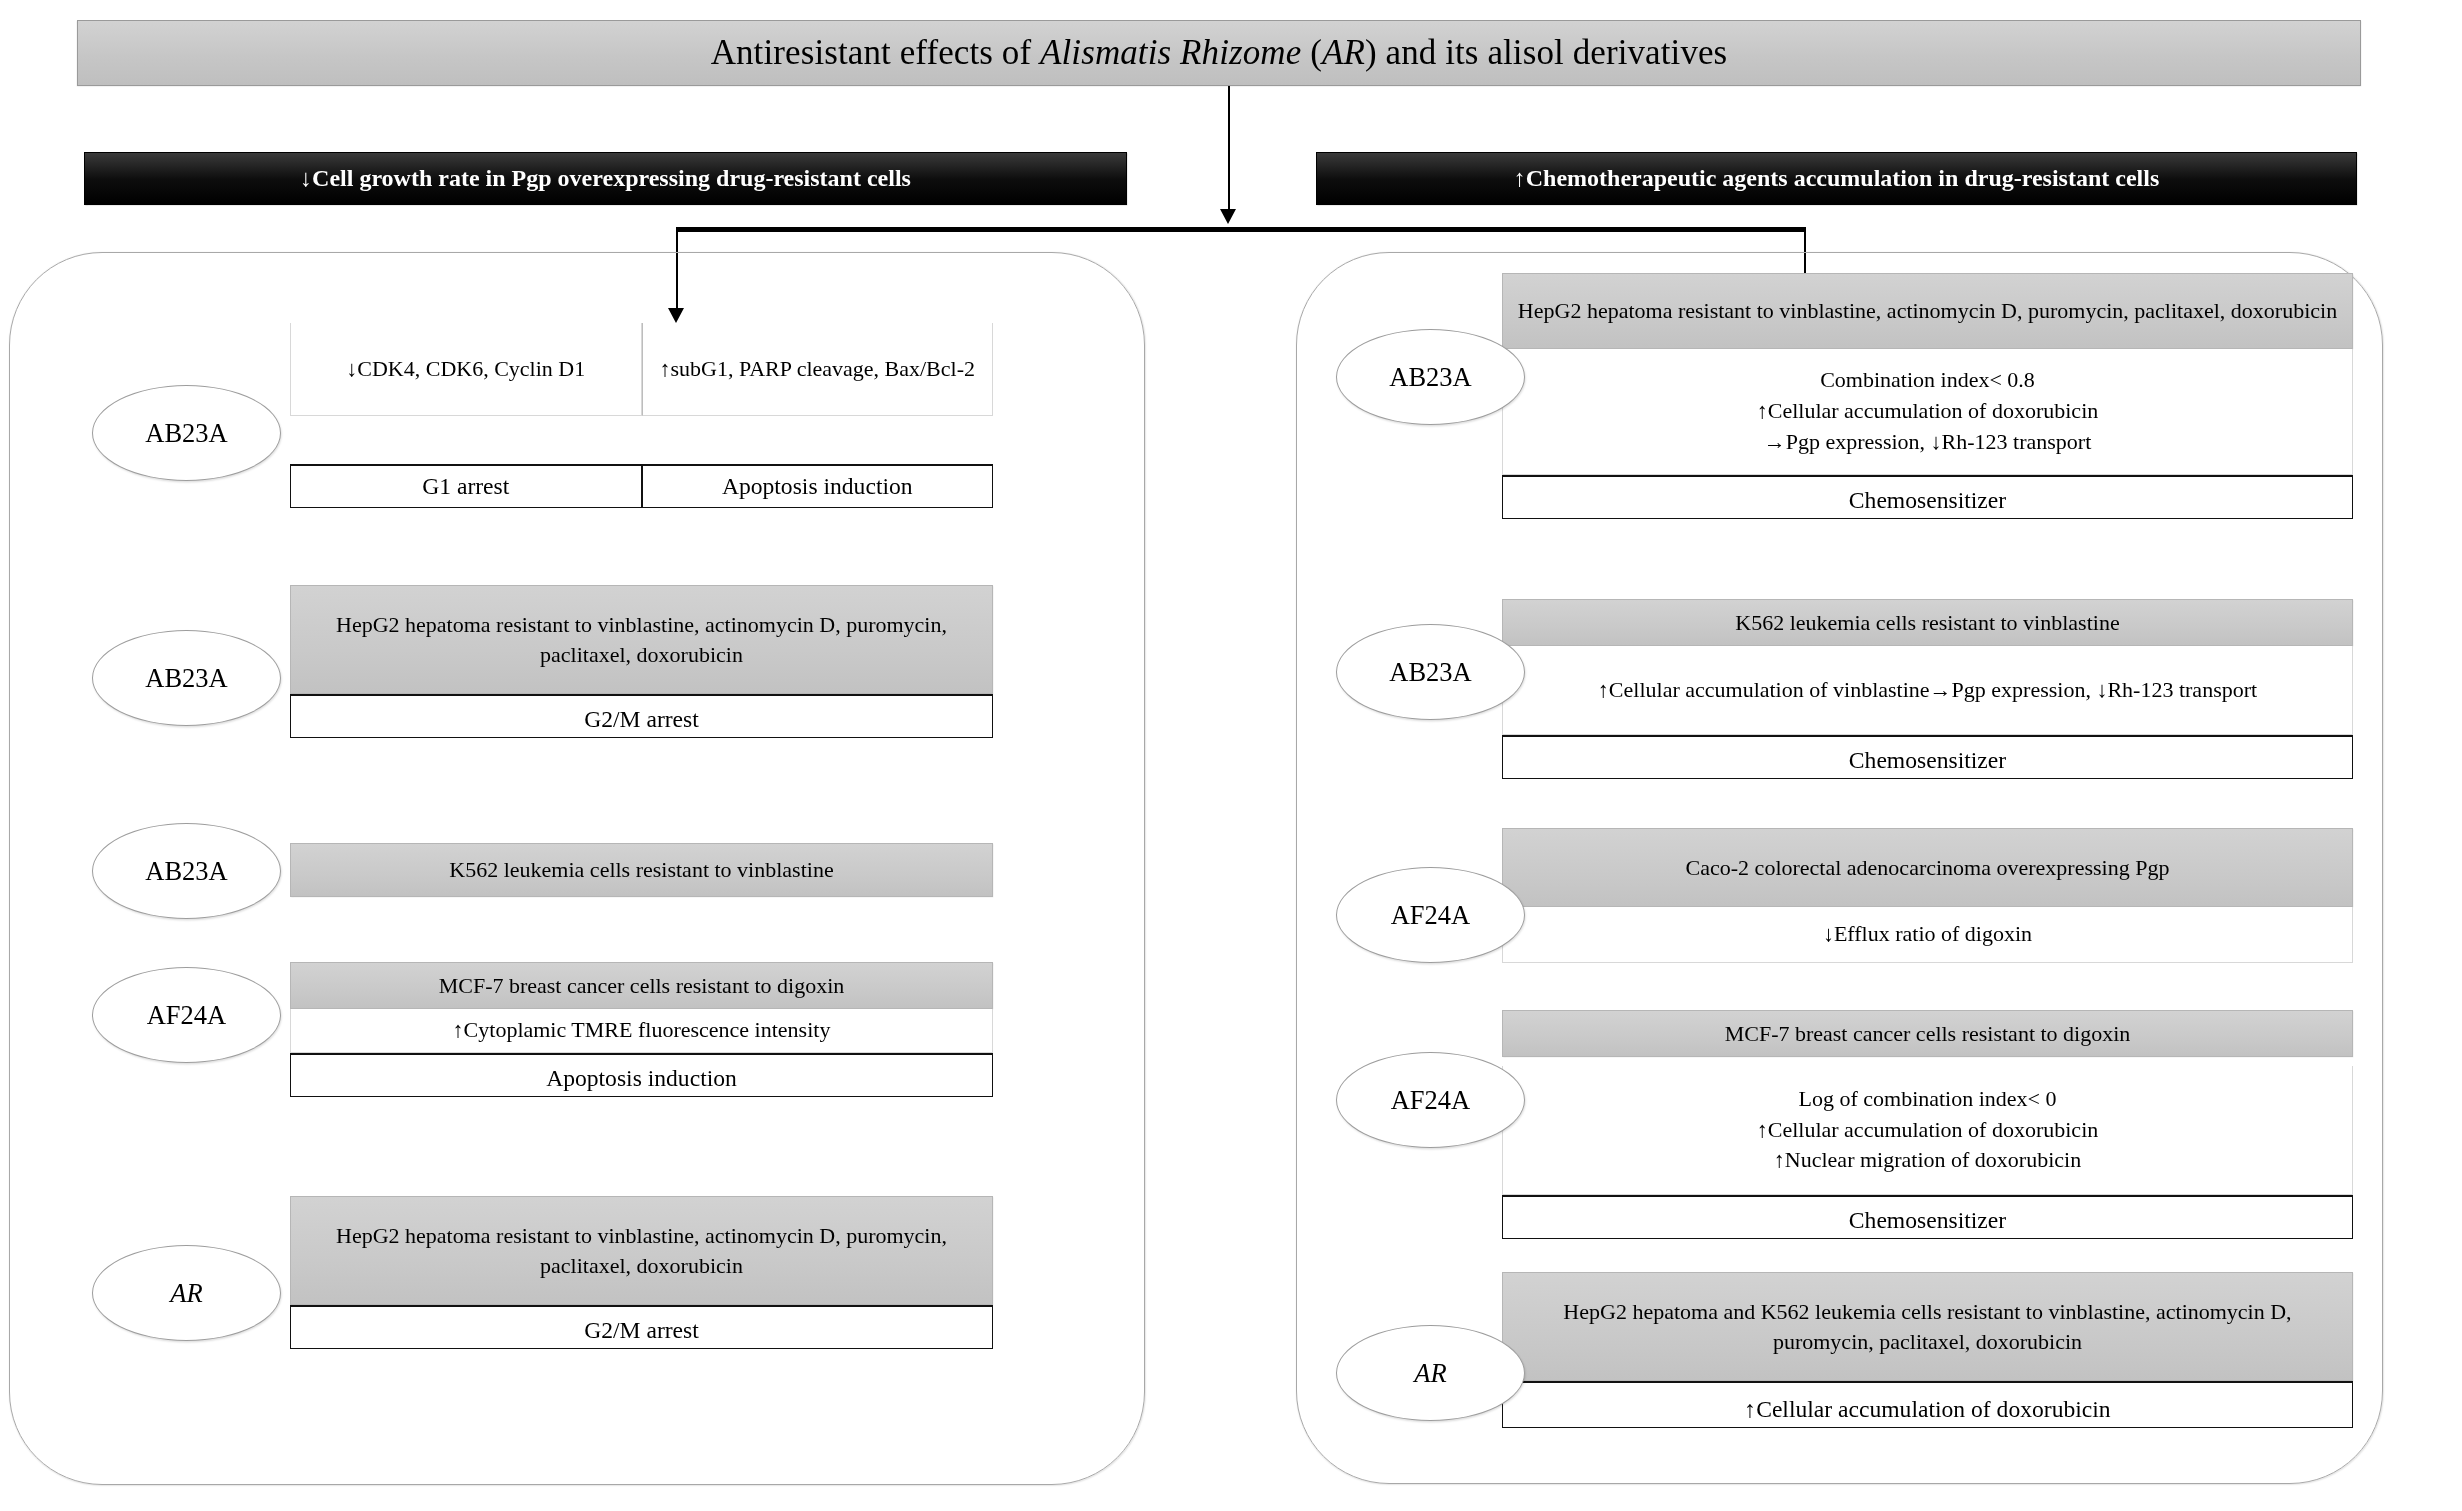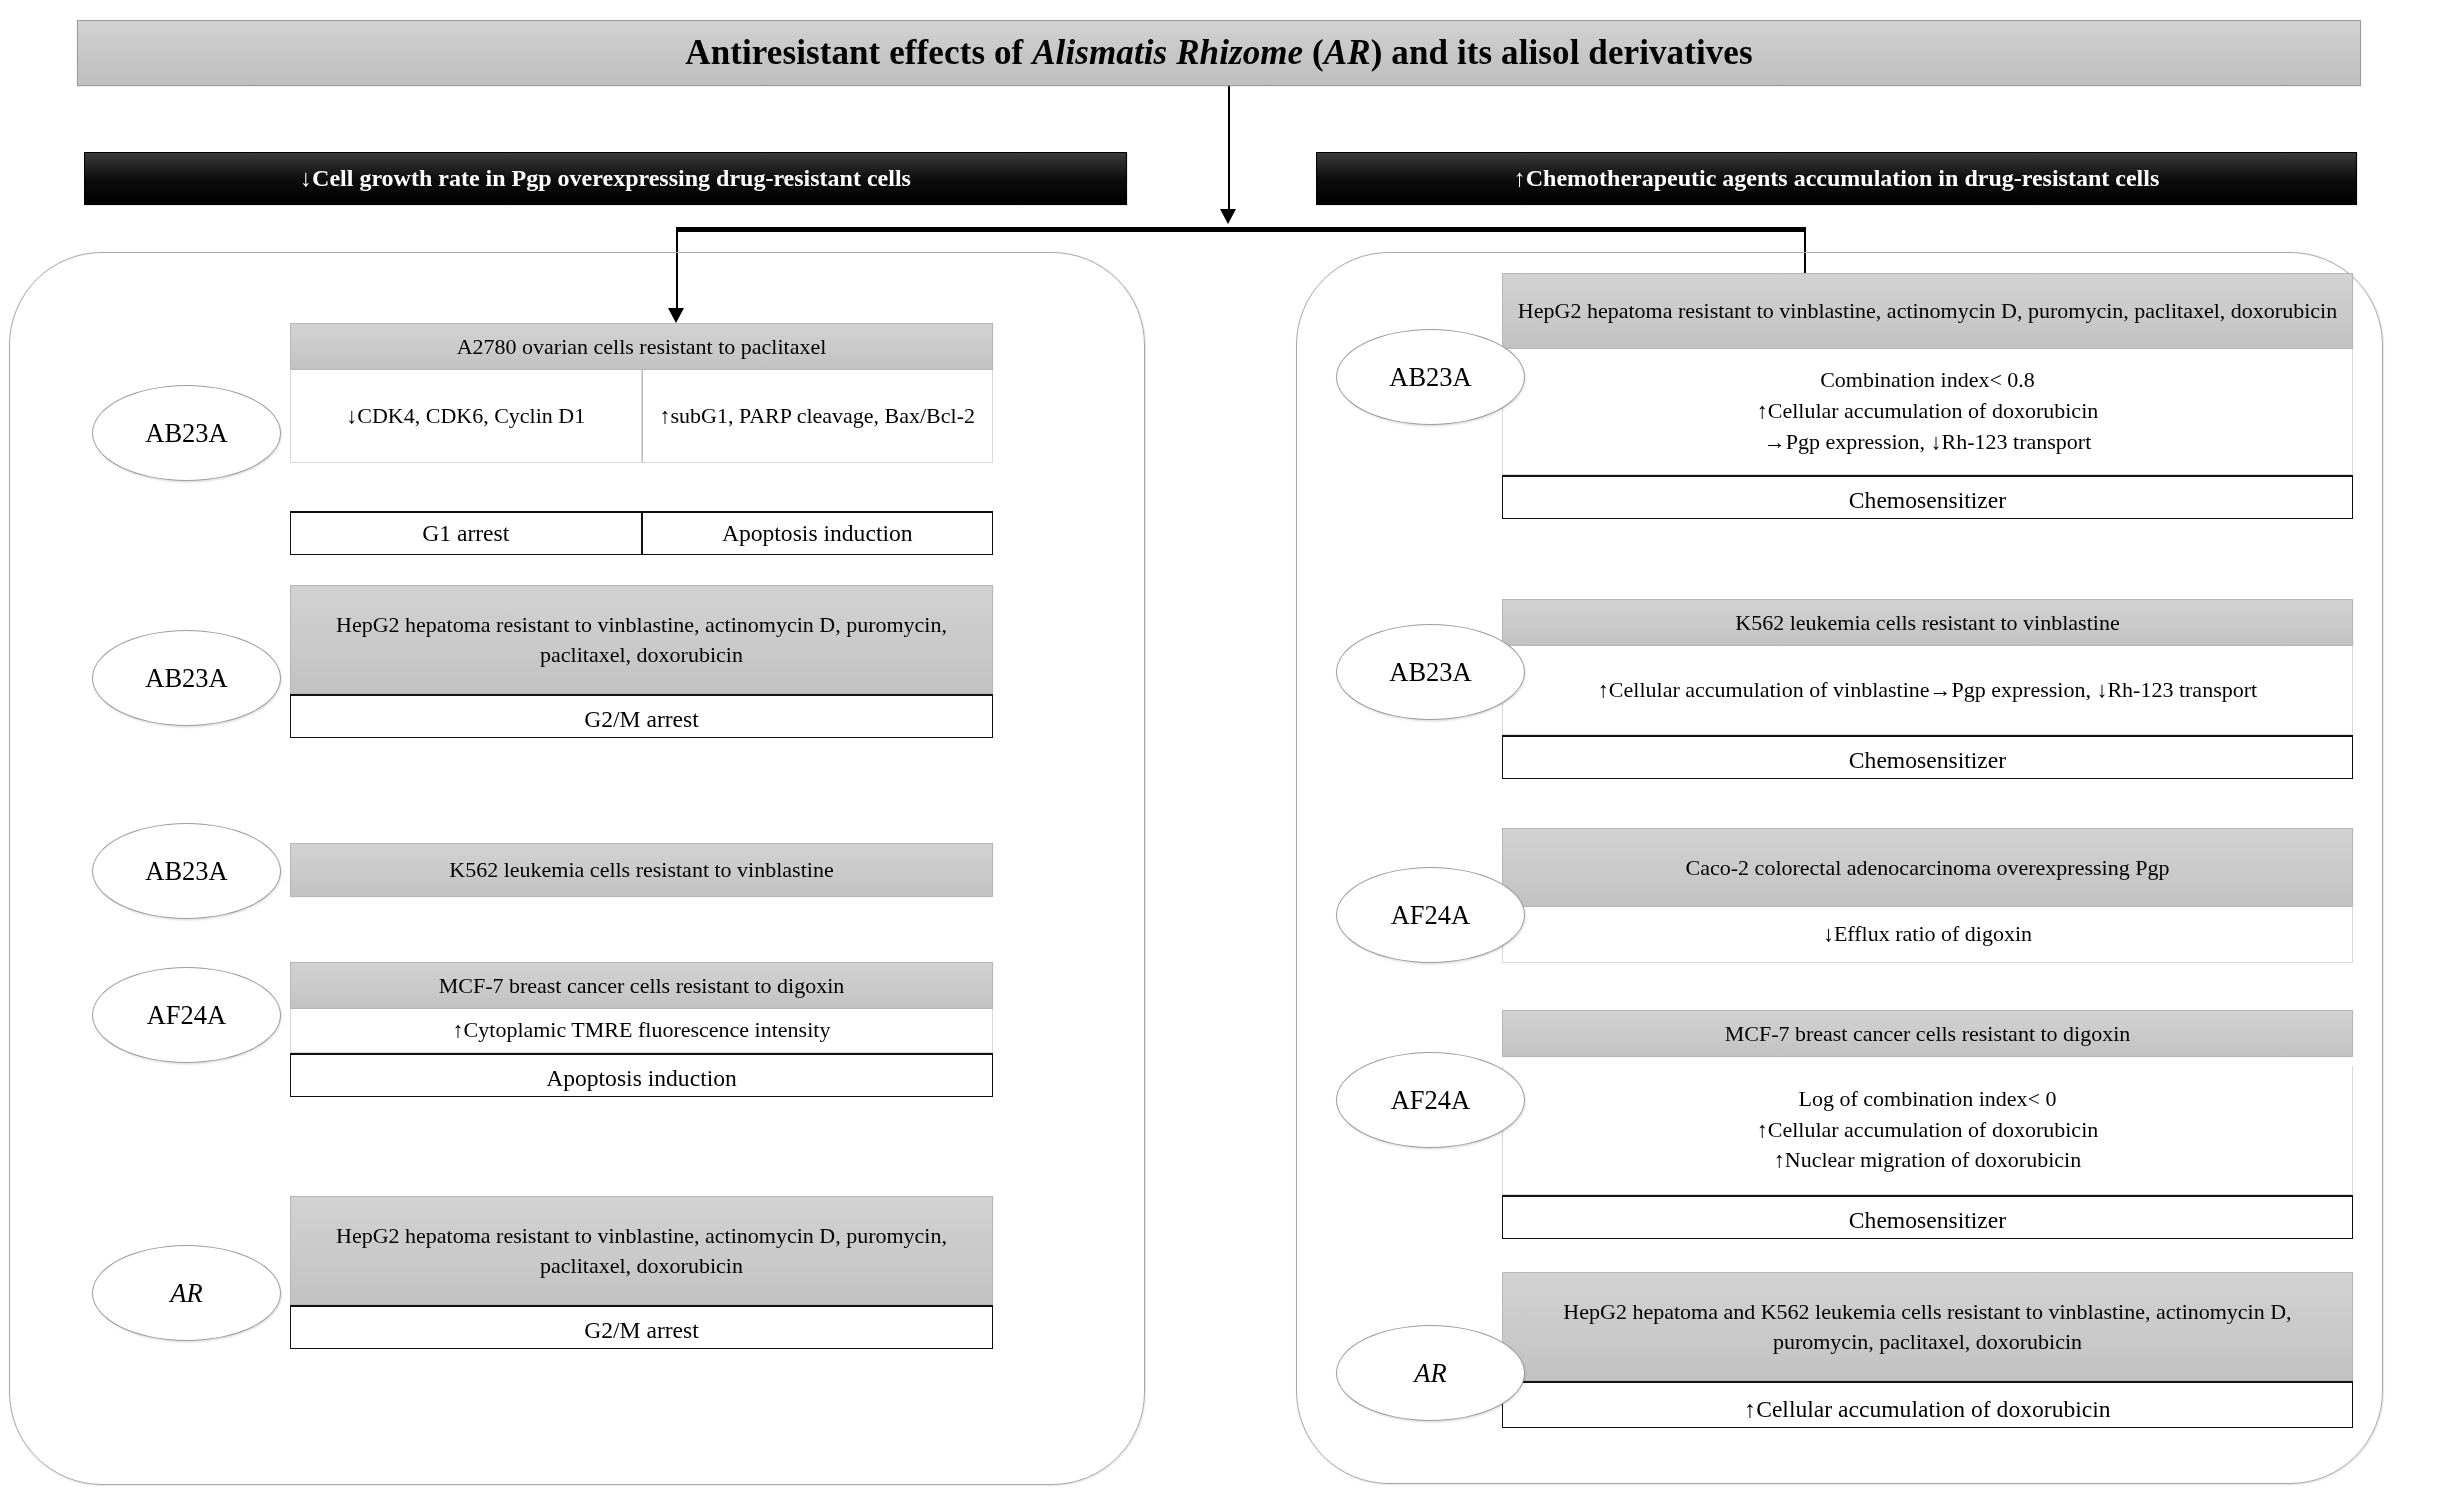--- a/index.html
+++ b/index.html
@@ -11,21 +11,21 @@
   .abs{position:absolute;box-sizing:border-box;}
 
   
   #title-box{
     left:77px;top:20px;width:2284px;height:66px;
     background:linear-gradient(#d2d2d2,#c6c6c6 55%,#bfbfbf);
     border:0.7px solid #9a9a9a;
     display:flex;align-items:center;justify-content:center;
     box-shadow:0 1.4px 1.4px rgba(0,0,0,.18);
   }
-  #title-text{font-size:35px;font-weight:bold;letter-spacing:0.1px;white-space:nowrap;}
+  #title-text{font-size:35px;font-weight:normal;letter-spacing:0.1px;white-space:nowrap;}
   #title-text i{font-style:italic;}
 
   
   .banner{
     height:53px;
     background:linear-gradient(#3a3a3a 0%,#0d0d0d 52%,#000 100%);
     border:0.7px solid #000;
     display:flex;align-items:center;justify-content:center;
     color:#fff;font-size:24px;font-weight:bold;white-space:nowrap;
     box-shadow:1.4px 1.4px 1.4px rgba(0,0,0,.35);
@@ -123,23 +123,20 @@
     <span>↑Chemotherapeutic agents accumulation in drug-resistant cells</span>
   </div>
 
 <div class="abs panel" id="panel-left"></div>
 <div class="abs panel" id="panel-right"></div>
 
 <div class="ellipse" style="left:92px;top:385px;width:187px;height:94px;">
     <span>AB23A</span>
   </div>
 <div class="block" style="left:290px;top:323px;width:703px;">
-  <div class="hdr" style="height:47px;">
-      <span>A2780 ovarian cells resistant to paclitaxel</span>
-    </div>
   <div class="split" style="height:93px;">
     <div>
         <span>↓CDK4, CDK6, Cyclin D1</span>
       </div>
     <div>
         <span>↑subG1, PARP cleavage, Bax/Bcl-2</span>
       </div>
   </div>
   <div class="split-out" style="height:44px;margin-top:48px;">
     <div>

